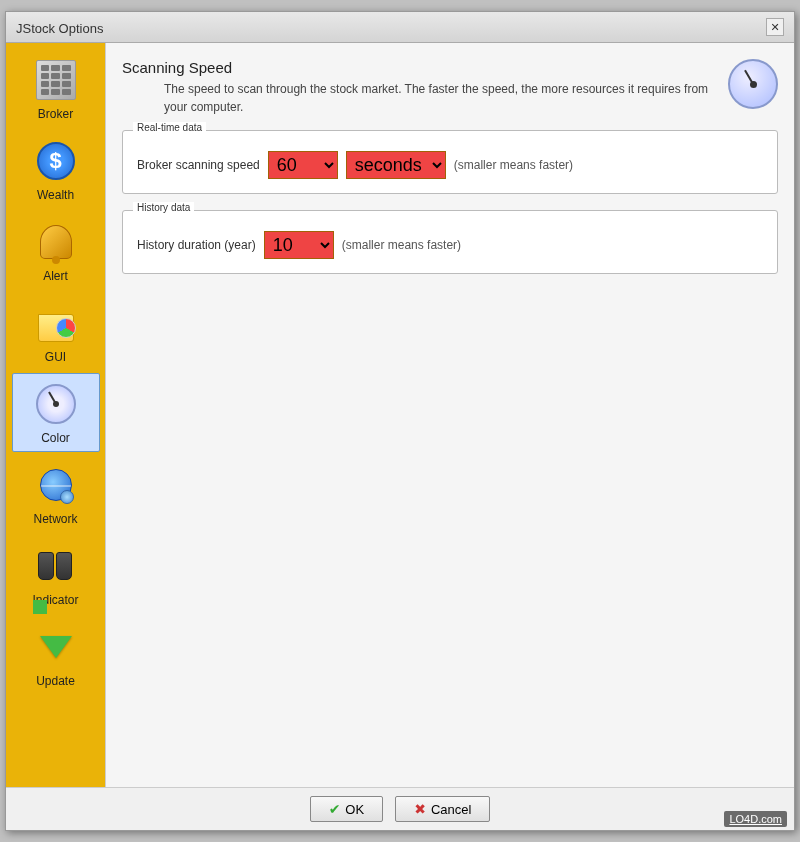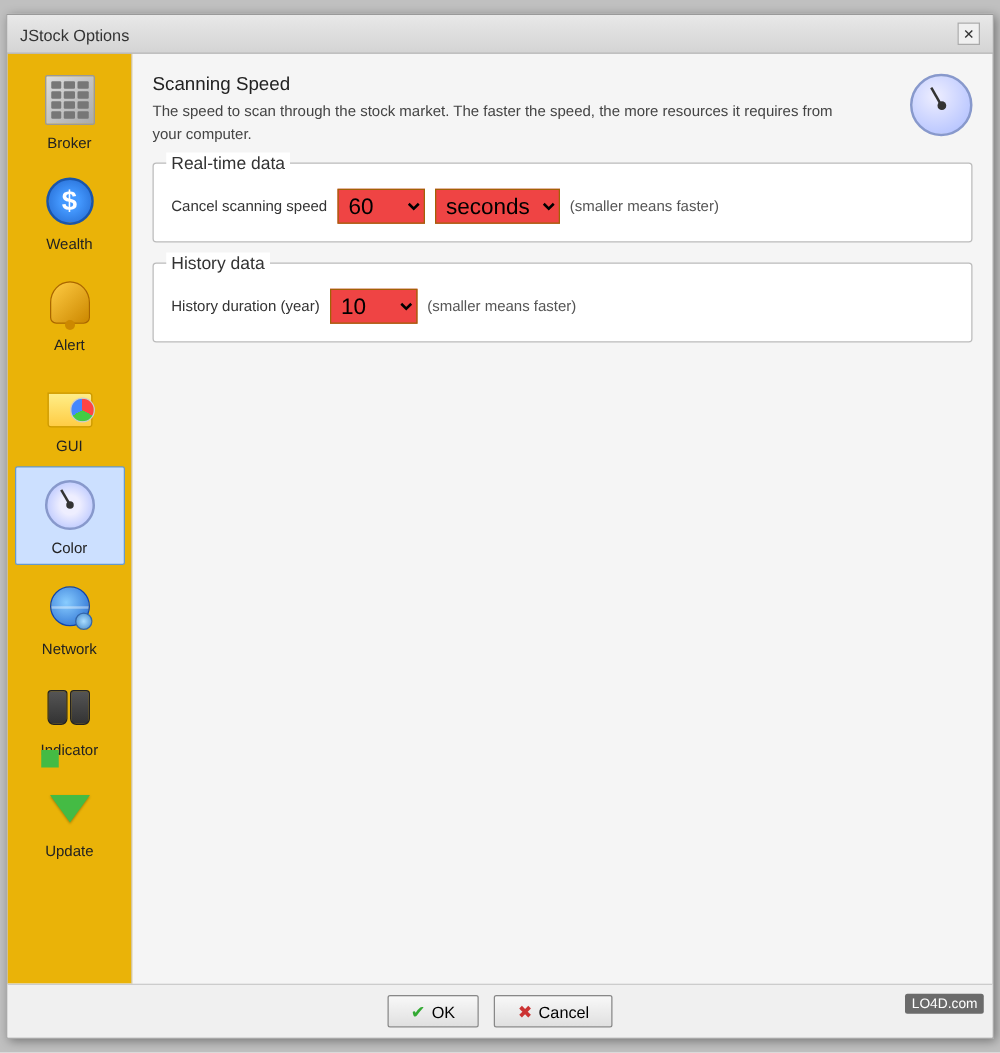--- a/index.html
+++ b/index.html
@@ -294,20 +294,21 @@
       font-size: 15px;
       font-weight: normal;
       color: #222;
       margin-bottom: 4px;
     }
     .section-desc {
       font-size: 12px;
       color: #444;
       line-height: 1.5;
       max-width: 560px;
+      margin-left: 42px;
     }
     .section-icon {
       width: 50px; height: 50px;
       background: radial-gradient(circle at 40% 35%, #eef, #aabbff);
       border-radius: 50%;
       border: 2px solid #8899cc;
       display: flex;
       align-items: center;
       justify-content: center;
       position: relative;
@@ -338,21 +339,21 @@
       margin-bottom: 16px;
       padding: 10px 14px 14px;
       position: relative;
     }
     .group-label {
       position: absolute;
       top: -9px;
       left: 10px;
       background: white;
       padding: 0 4px;
-      font-size: 14px;
+      font-size: 10px;
       color: #333;
     }
     .form-row {
       display: flex;
       align-items: center;
       gap: 8px;
       margin-top: 10px;
     }
     .form-label {
       font-size: 12px;
@@ -392,28 +393,29 @@
       border-radius: 2px;
       display: flex;
       align-items: center;
       gap: 5px;
     }
     .btn-icon { font-size: 14px; }
     .ok-icon { color: #33aa33; }
     .cancel-icon { color: #cc3333; }
     .watermark {
       position: absolute;
-      bottom: 20px;
+      bottom: 4px;
       right: 8px;
       font-size: 11px;
       color: #666;
       background: rgba(50,50,50,0.7);
       color: white;
       padding: 2px 5px;
       border-radius: 2px;
+      text-decoration: underline;
     }
     .window-wrapper {
       position: relative;
     }
   </style>
 </head>
 <body>
 
 <div class="window-wrapper">
   <div class="window">
@@ -523,21 +525,21 @@
           <div class="section-title-area">
             <div class="section-title">Scanning Speed</div>
             <div class="section-desc">The speed to scan through the stock market. The faster the speed, the more resources it requires from your computer.</div>
           </div>
           <div class="section-icon"></div>
         </div>
 
         <div class="group-box">
           <span class="group-label">Real-time data</span>
           <div class="form-row">
-            <span class="form-label">Cancel scanning speed</span>
+            <span class="form-label">Broker scanning speed</span>
             <select class="speed-select">
               <option>10</option>
               <option>30</option>
               <option selected="">60</option>
               <option>120</option>
               <option>300</option>
             </select>
             <select class="unit-select">
               <option selected="">seconds</option>
               <option>minutes</option>

